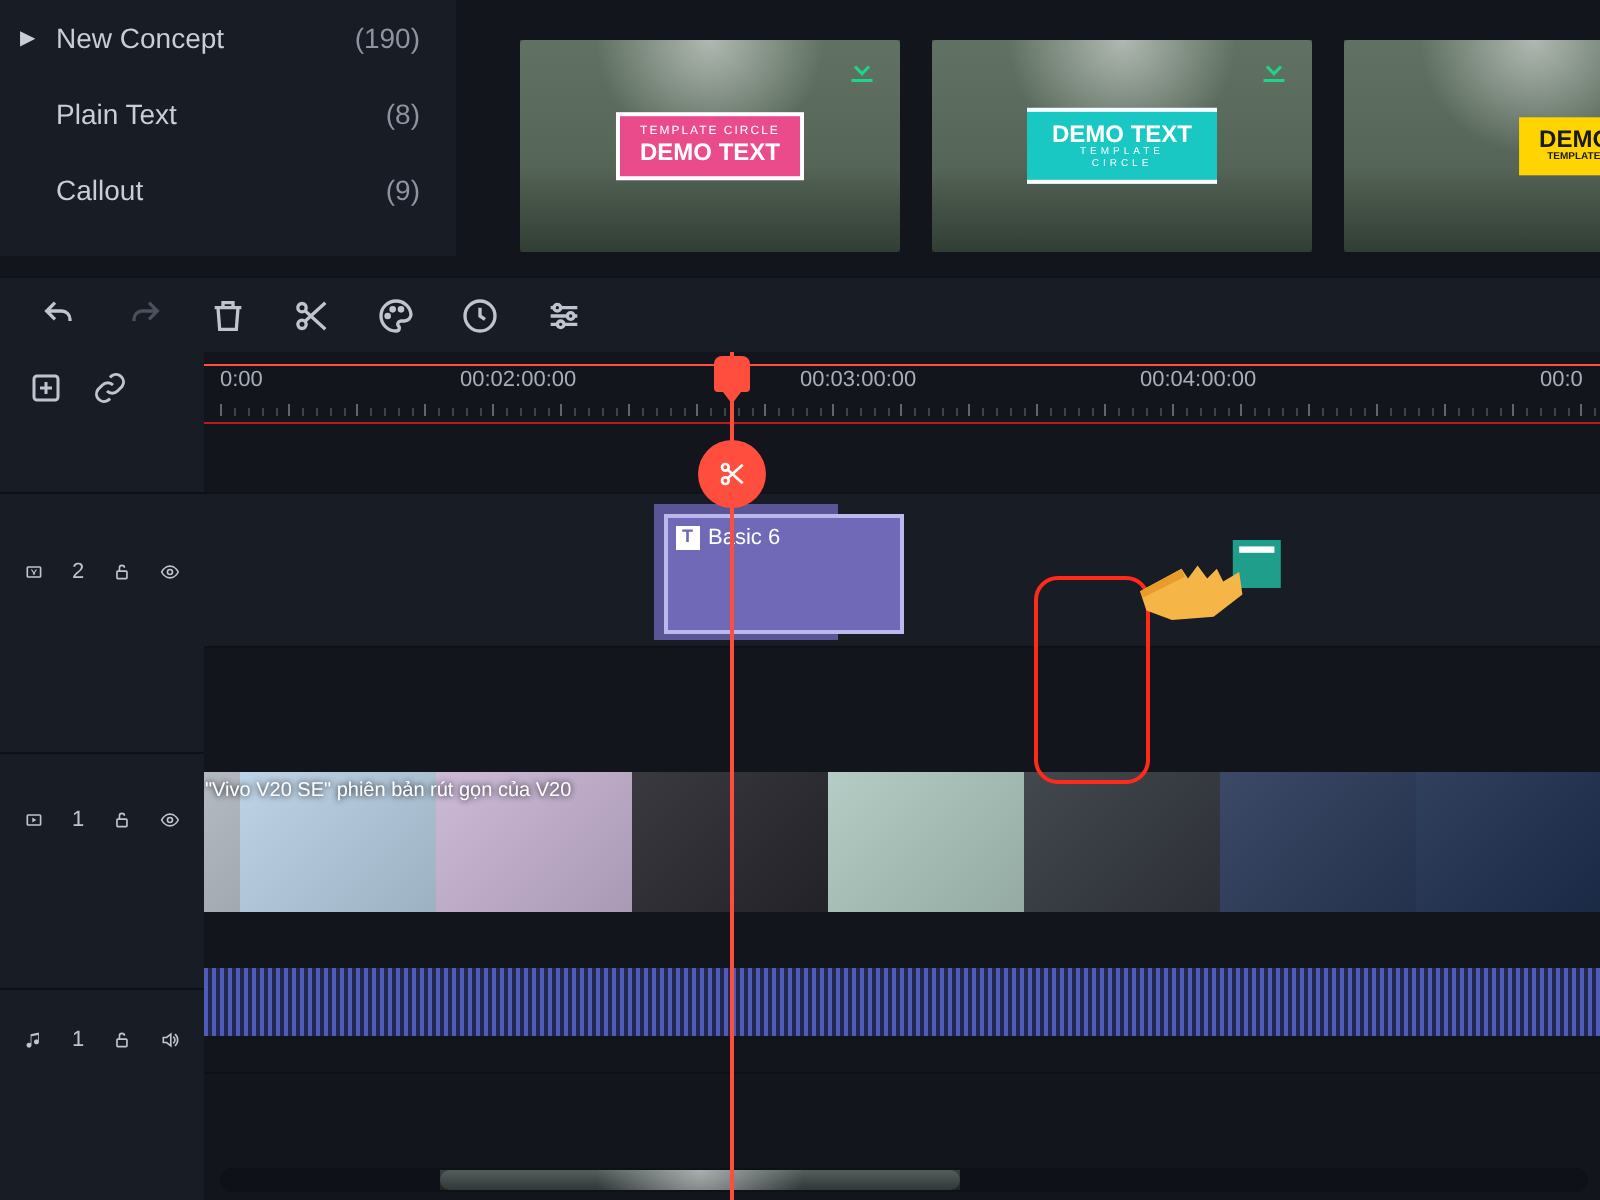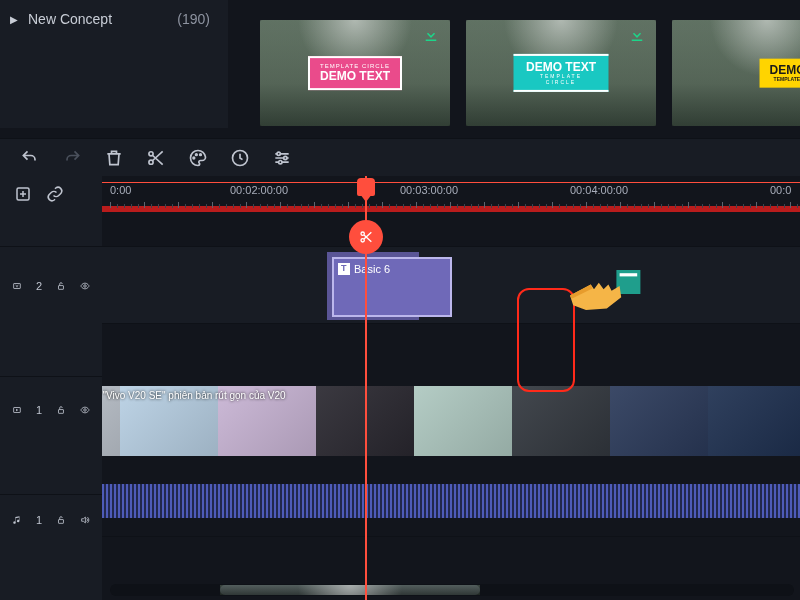--- a/index.html
+++ b/index.html
@@ -90,21 +90,21 @@
   }
   .track-head.h1{height:78px;}
   .track-head.short{height:50px;}
   .track-head.mtop{margin-top:34px;}
   .track-head svg{width:14px;height:14px;}
   .tl-body{
     position:absolute; left:102px; right:0; top:0; bottom:0;
     overflow:hidden;
   }
   .ruler{
-    height:36px; position:relative; border-bottom:6px solid #b91c1c;
+    height:36px; position:relative; border-bottom:1px solid #b91c1c;
   }
   .ruler .tc{position:absolute; top:8px; font-size:11px; color:#a8adba;}
   .ruler .tick{position:absolute;top:26px;width:1px;height:6px;background:#60646e;}
   .ruler .tickS{position:absolute;top:28px;width:1px;height:4px;background:#3e424c;}
   .redline{
     position:absolute; top:6px; left:0; right:0; height:1px; background:#ff4e3d;
   }
   
   .playhead{
     position:absolute; left:263px; top:0; bottom:0; width:2px; background:#ff4e3d;
@@ -185,20 +185,28 @@
   }
 </style>
 </head>
 <body>
 
 <div class="sidebar">
   <div class="sidebar-item sel" style="position:relative">
     <span class="arrow">▶</span>
     <span>New Concept</span>
     <span class="count">(190)</span>
+  </div>
+  <div class="sidebar-item">
+    <span>Plain Text</span>
+    <span class="count">(8)</span>
+  </div>
+  <div class="sidebar-item">
+    <span>Callout</span>
+    <span class="count">(9)</span>
   </div>
 </div>
 
 <div class="thumbs">
   <div class="thumb">
     <div class="dl">
       <svg viewBox="0 0 24 24" fill="#1cd68a">
           <path d="M12 3v10l4-4 1.4 1.4L12 16 6.6 10.4 8 9l4 4V3h0zM5 18h14v2H5z"></path>
         </svg>
     </div>

